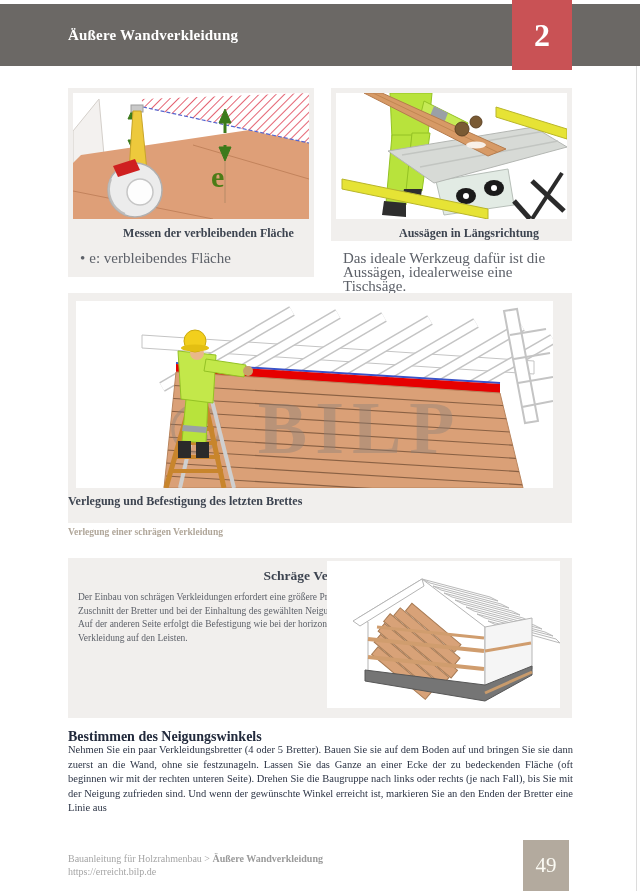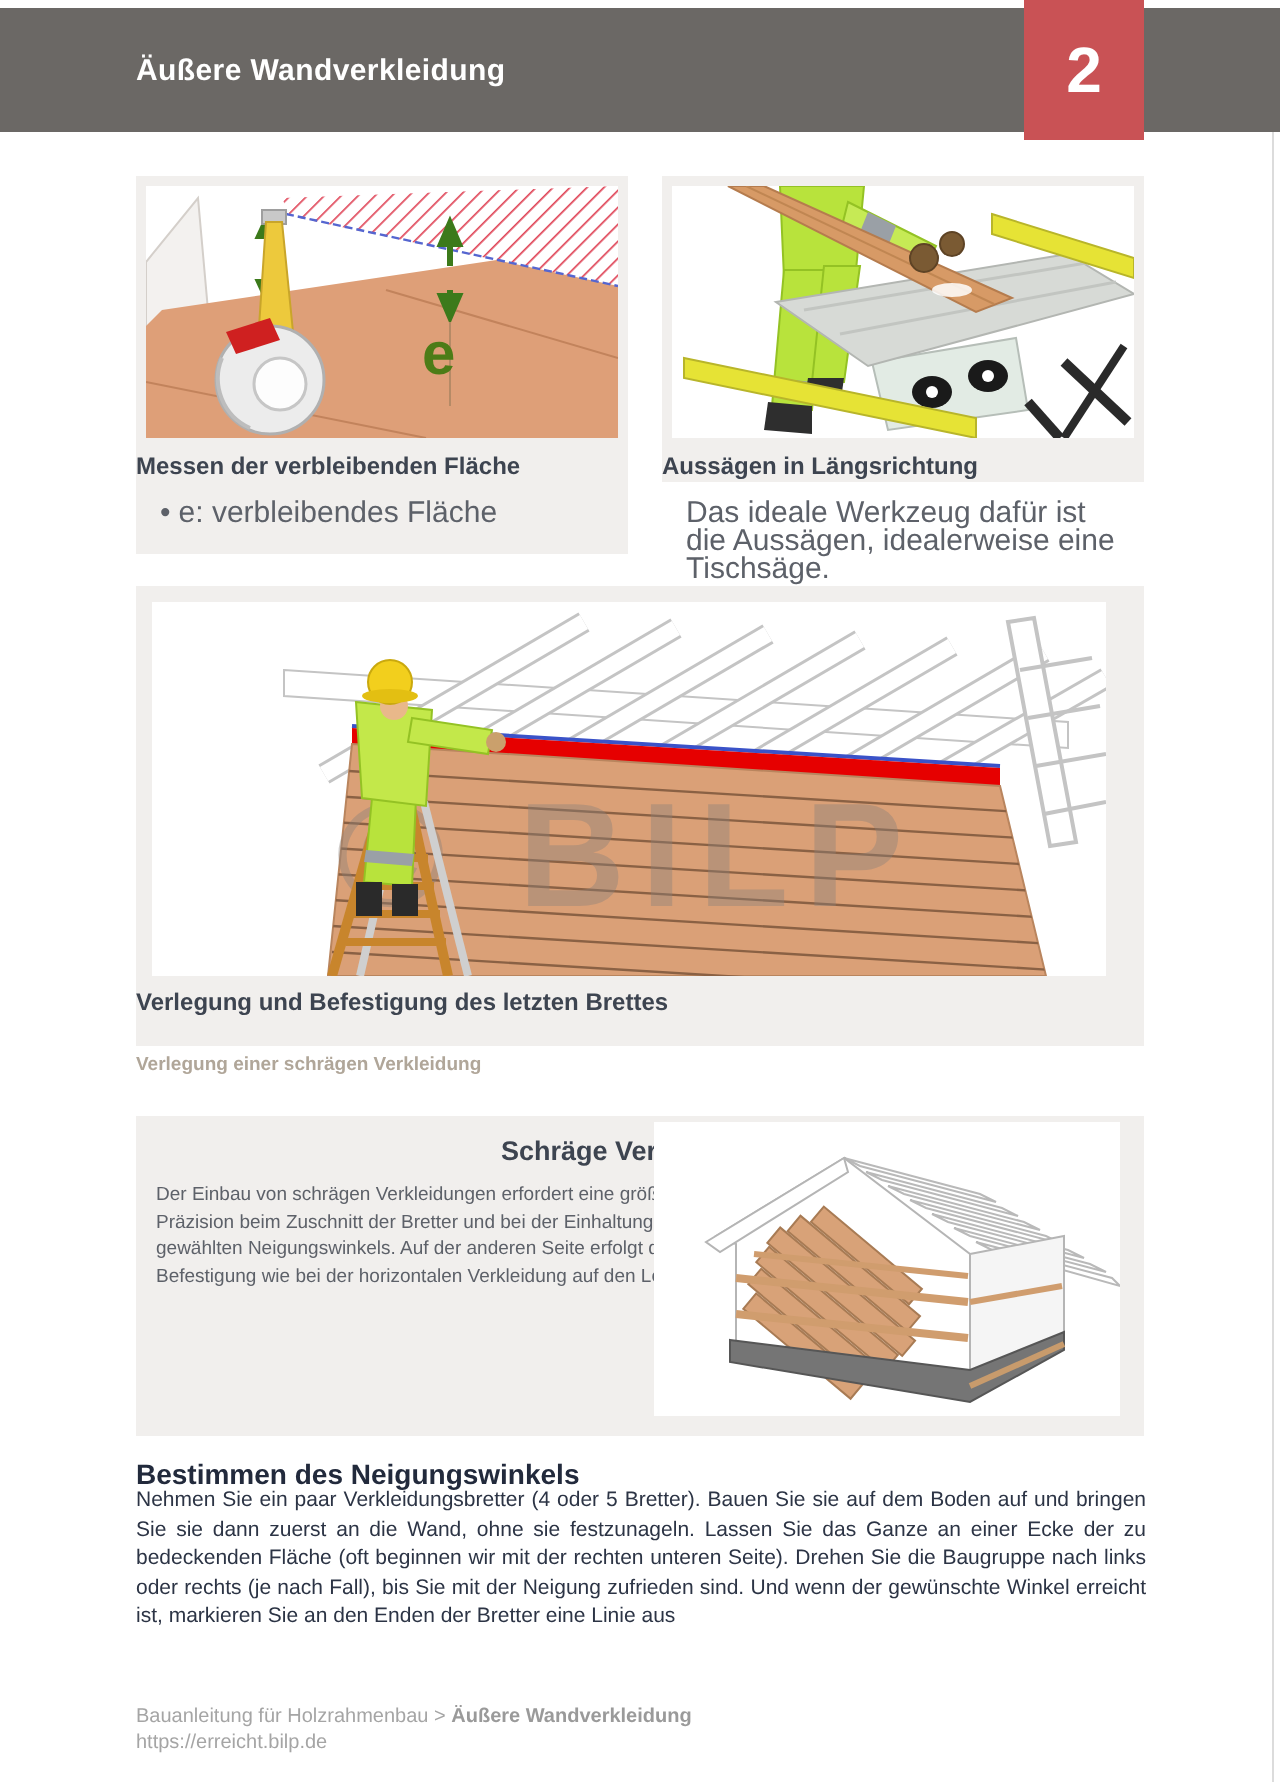--- a/index.html
+++ b/index.html
@@ -1,34 +1,34 @@
 <!DOCTYPE html>
 <html><head>
 <meta charset="utf-8">
 <style>
   html,body{margin:0;padding:0;}
   body{font-family:"Liberation Sans","DejaVu Sans",sans-serif;background:#ffffff;}
-  #page{position:relative;width:640px;height:891px;background:#ffffff;overflow:hidden;}
+  #page{position:relative;width:640px;height:891px;background:#ffffff;overflow:hidden;font-family:Liberation Serif, serif;}
 
   
   .header-band{position:absolute;left:0;top:4px;width:640px;height:62px;background:#6b6865;
     display:flex;align-items:center;}
   .header-title{color:#ffffff;font-size:15px;font-weight:bold;margin-left:68px;letter-spacing:.2px;}
   .chapter-box{position:absolute;left:512px;top:0;width:60px;height:70px;background:#c95255;
     display:flex;align-items:center;justify-content:center;}
   .chapter-num{color:#ffffff;font-size:32px;font-weight:bold;}
 
   .page-edge{position:absolute;left:636px;top:66px;width:1px;height:825px;background:#dcdcdc;}
 
   
   .card{position:absolute;background:#f1efed;}
   .card-measure{left:68px;top:88px;width:246px;height:189px;}
   .card-saw{left:331px;top:88px;width:241px;height:153px;}
   .card-image{margin:5px 5px 0 5px;height:126px;background:#ffffff;overflow:hidden;}
-  .card-caption{margin-top:7px;text-align:left;font-size:12px;font-weight:bold;color:#3d4450;}
+  .card-caption{margin-top:7px;text-align:center;font-size:12px;font-weight:bold;color:#3d4450;padding-left:35px;}
   .card-note{margin:10px 10px 0 12px;font-size:15px;color:#5d6169;line-height:14px;}
   .card-note .marker{margin-right:4px;}
 
   .card-laying{left:68px;top:293px;width:504px;height:230px;}
   .laying-image{margin:8px 19px 0 8px;height:187px;background:#ffffff;overflow:hidden;}
   .laying-caption{margin-top:6px;font-size:12px;font-weight:bold;color:#3d4450;}
 
   
   .section-label{position:absolute;left:68px;top:527px;font-size:9.5px;font-weight:bold;color:#b0a699;}
   .section-panel{position:absolute;left:68px;top:558px;width:504px;height:160px;background:#f1efed;}
@@ -278,14 +278,17 @@
     </div>
   </div>
 
   <div class="body-heading">Bestimmen des Neigungswinkels</div>
   <div class="body-paragraph">Nehmen Sie ein paar Verkleidungsbretter (4 oder 5 Bretter). Bauen Sie sie auf dem Boden auf und bringen Sie sie dann zuerst an die Wand, ohne sie festzunageln. Lassen Sie das Ganze an einer Ecke der zu bedeckenden Fläche (oft beginnen wir mit der rechten unteren Seite). Drehen Sie die Baugruppe nach links oder rechts (je nach Fall), bis Sie mit der Neigung zufrieden sind. Und wenn der gewünschte Winkel erreicht ist, markieren Sie an den Enden der Bretter eine Linie aus</div>
 
   <div class="footer-text">
     <div><span>Bauanleitung für Holzrahmenbau</span><span> &gt; </span><b>Äußere Wandverkleidung</b></div>
     <div><a href="#" class="footer-url">https://erreicht.bilp.de</a></div>
   </div>
+  <div class="pagenum-box">
+    <div class="pagenum">49</div>
+  </div>
 
 </div>
 
 </body></html>

